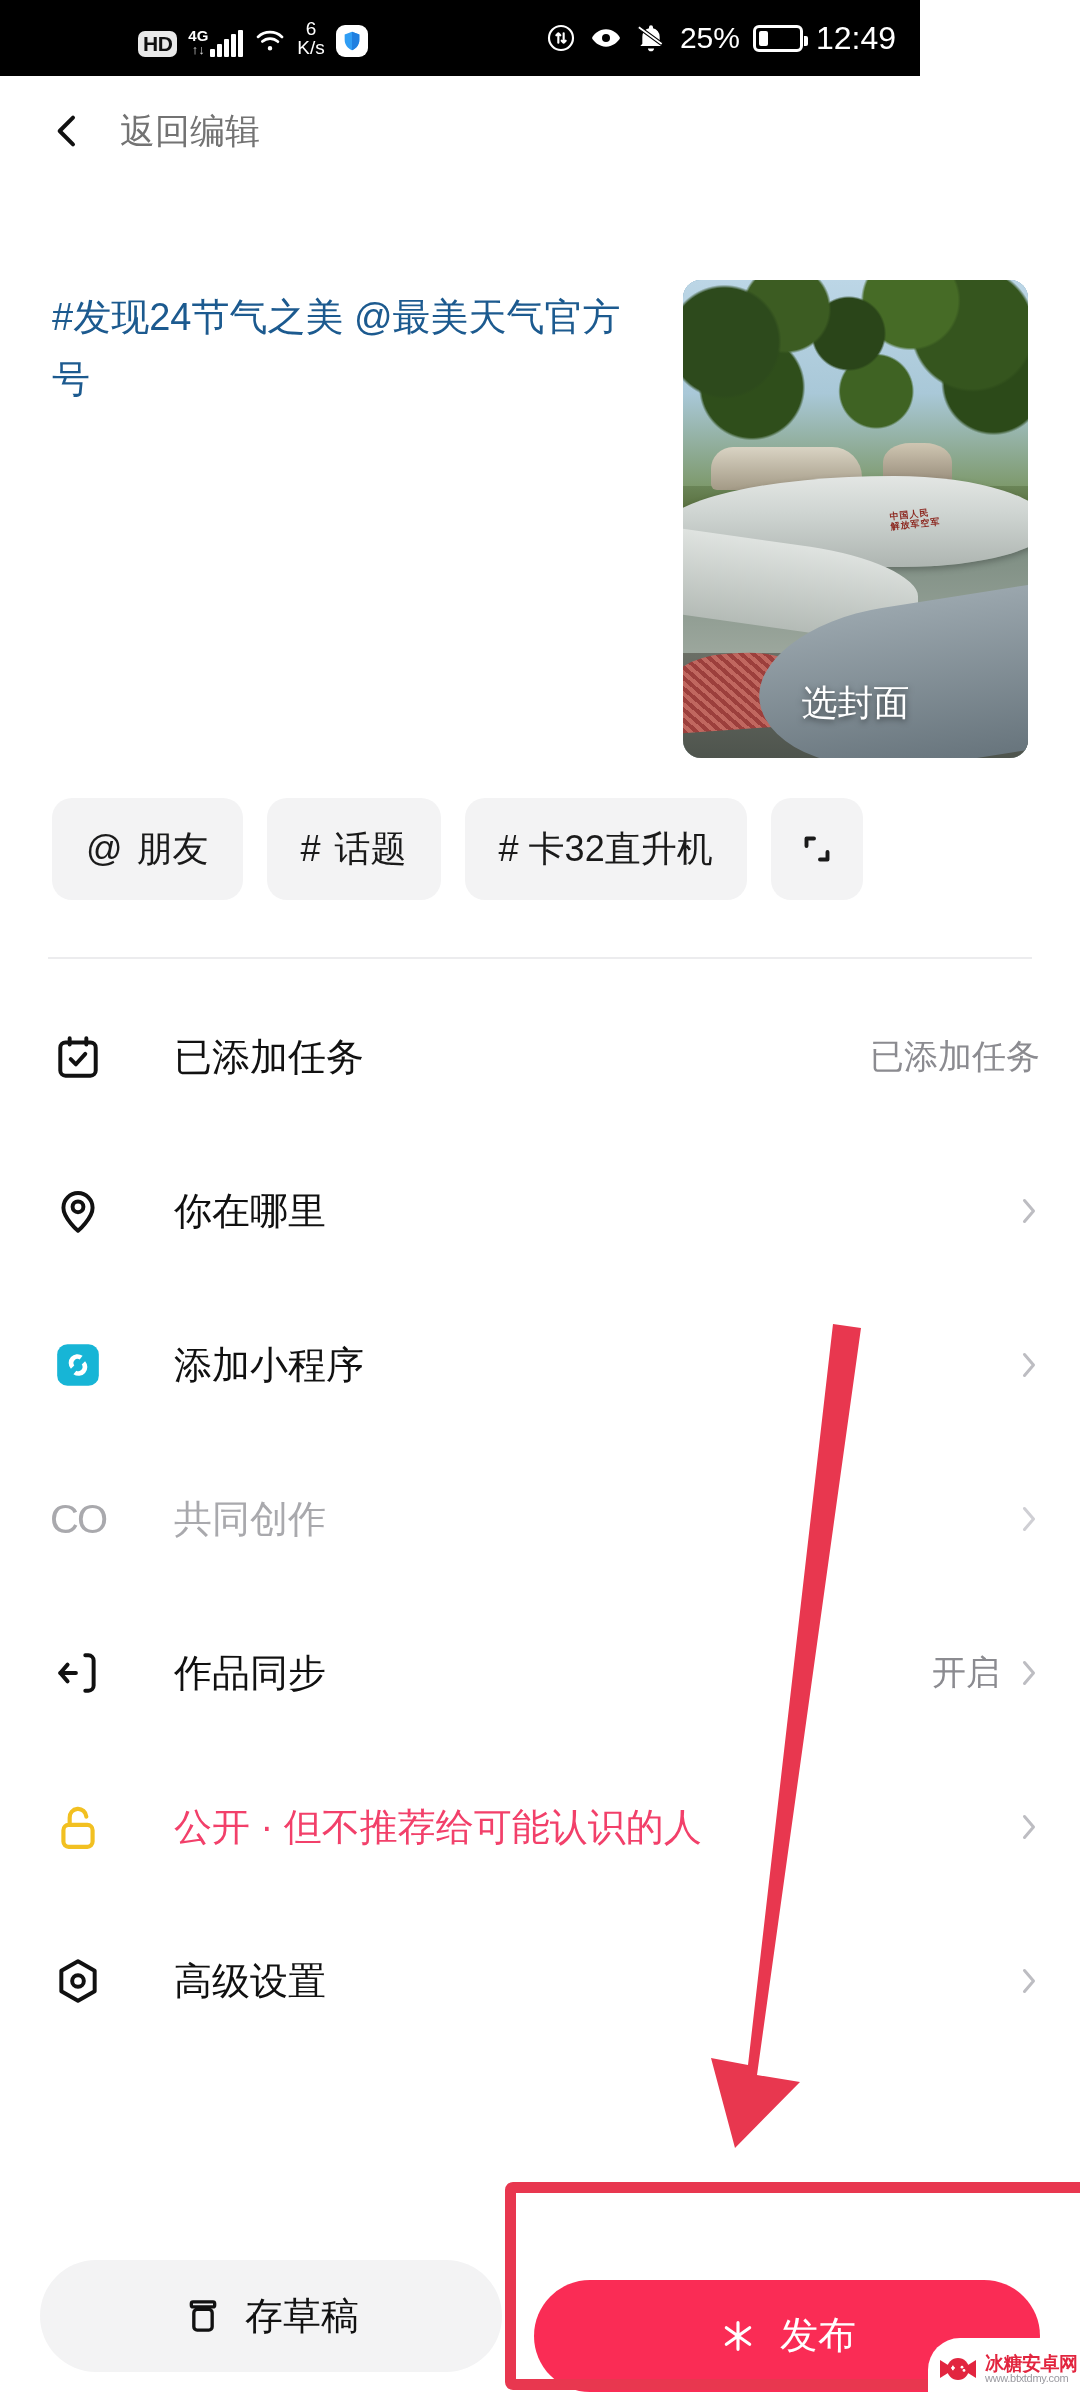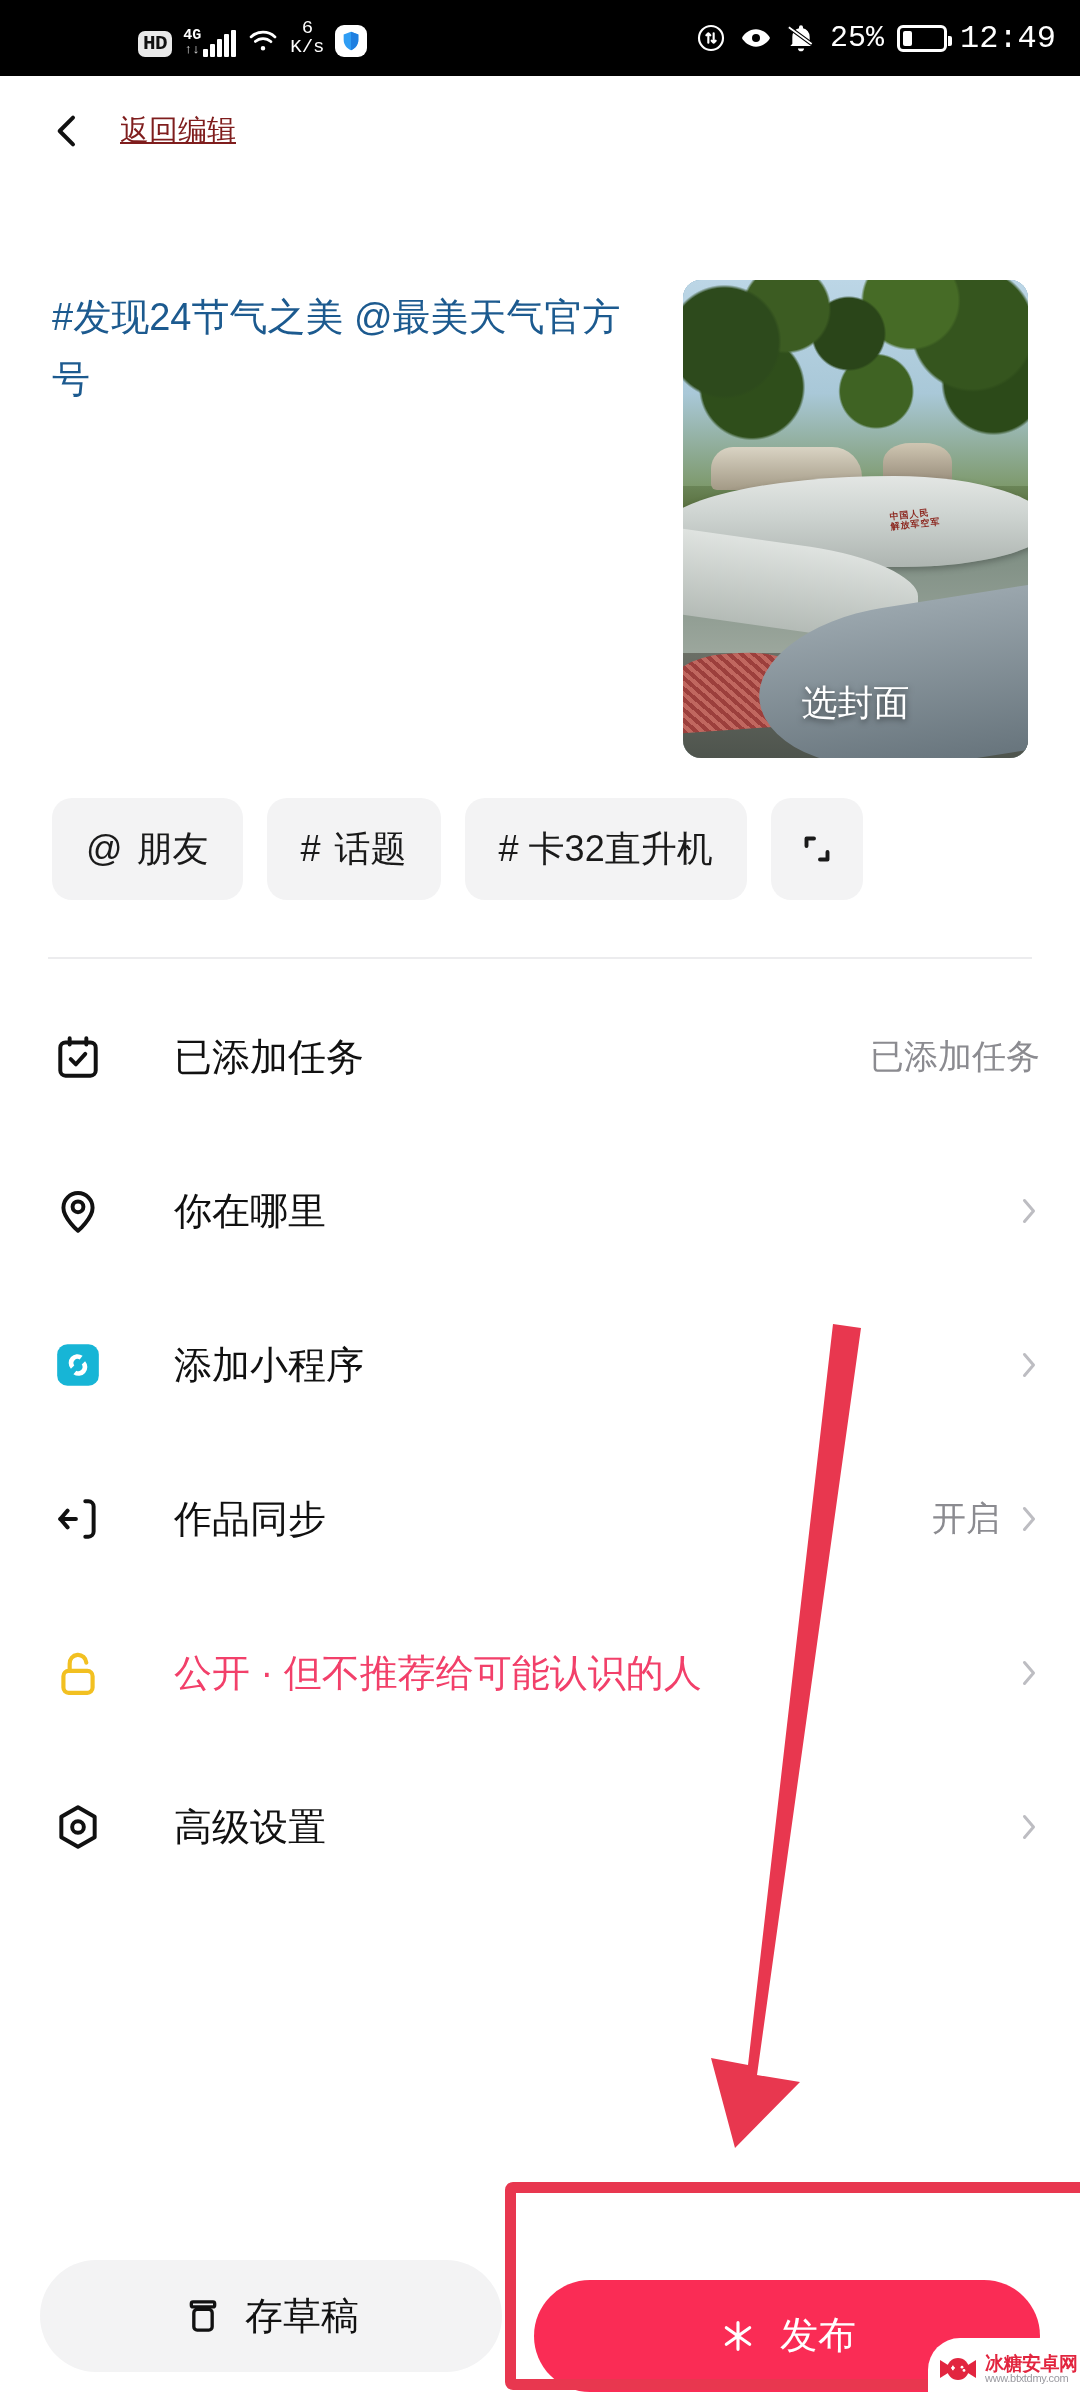--- a/index.html
+++ b/index.html
@@ -7,25 +7,24 @@
     width: 1080px; height: 2400px;
     background: #ffffff;
     font-family: "Liberation Sans", "DejaVu Sans", sans-serif;
     overflow: hidden;
   }
   #root { position: relative; width: 1080px; height: 2400px; background: #fff; }
 
   
   .statusbar {
     position: absolute; top: 0; left: 0;
-    width: 1080px; height: 76px;
+    width: 920px; height: 76px;
     background: #000;
     display: flex; align-items: center;
     color: #fff;
-    font-family: Liberation Mono, monospace;
   }
   .sb-left { position: absolute; left: 138px; display: flex; align-items: flex-end; gap: 11px; }
   .sb-right { position: absolute; right: 24px; display: flex; align-items: center; gap: 13px; }
   .hd-badge {
     background: #e9e9e9; color: #111; font-size: 21px; font-weight: bold;
     border-radius: 7px; padding: 1px 5px; line-height: 24px; letter-spacing: -0.5px;
   }
   .net-grp { display: flex; align-items: flex-end; gap: 2px; }
   .net-txt { display: flex; flex-direction: column; align-items: center; font-size: 15px; line-height: 14px; font-weight: bold; }
   .bars { display: flex; align-items: flex-end; gap: 2px; height: 26px; }
@@ -53,21 +52,21 @@
   .battery i { display:block; height: 100%; width: 25%; background: #fff; border-radius: 2px; }
   .clock { font-size: 32px; letter-spacing: 0px; }
 
   
   .navbar {
     position: absolute; top: 76px; left: 0; width: 1080px; height: 110px;
     display: flex; align-items: center; padding-left: 48px;
   }
   .back-chevron { width: 40px; height: 40px; }
   .back-chevron svg { width: 40px; height: 40px; display: block; }
-  .nav-title { font-size: 29px; color: #7f1d1d; margin-left: 32px; text-decoration: underline; }
+  .nav-title { font-size: 35px; color: #737373; margin-left: 32px; }
 
   
   .compose { position: absolute; top: 186px; left: 0; width: 1080px; height: 560px; }
   .caption {
     position: absolute; left: 52px; top: 100px; width: 600px;
     font-size: 38px; line-height: 62px; color: #1c5a8f; font-weight: 500;
     word-break: break-all;
   }
   .thumb {
     position: absolute; left: 683px; top: 94px; width: 345px; height: 478px;
@@ -381,20 +380,31 @@
       <span class="row-label">添加小程序</span>
       <span class="row-right">
         <span class="chev">
           <svg viewBox="0 0 12 24" fill="none" stroke="#bdbdc2" stroke-width="2" stroke-linecap="round" stroke-linejoin="round">
               <polyline points="3 5 9 12 3 19"></polyline>
             </svg>
         </span>
       </span>
     </div>
 
+    <div class="row">
+      <span class="co-mark">CO</span>
+      <span class="row-label muted">共同创作</span>
+      <span class="row-right">
+        <span class="chev">
+          <svg viewBox="0 0 12 24" fill="none" stroke="#cfcfd4" stroke-width="2" stroke-linecap="round" stroke-linejoin="round">
+              <polyline points="3 5 9 12 3 19"></polyline>
+            </svg>
+        </span>
+      </span>
+    </div>
 
     <div class="row">
       <span class="row-ic">
         <svg viewBox="0 0 24 24" fill="none" stroke="#111" stroke-width="1.9" stroke-linecap="round" stroke-linejoin="round">
             <path d="M15.5 3.5H17A2.5 2.5 0 0119.5 6v12A2.5 2.5 0 0117 20.5h-1.5"></path>
             <path d="M11 12H3.5"></path>
             <polyline points="7 8 3.5 12 7 16"></polyline>
           </svg>
       </span>
       <span class="row-label">作品同步</span>

